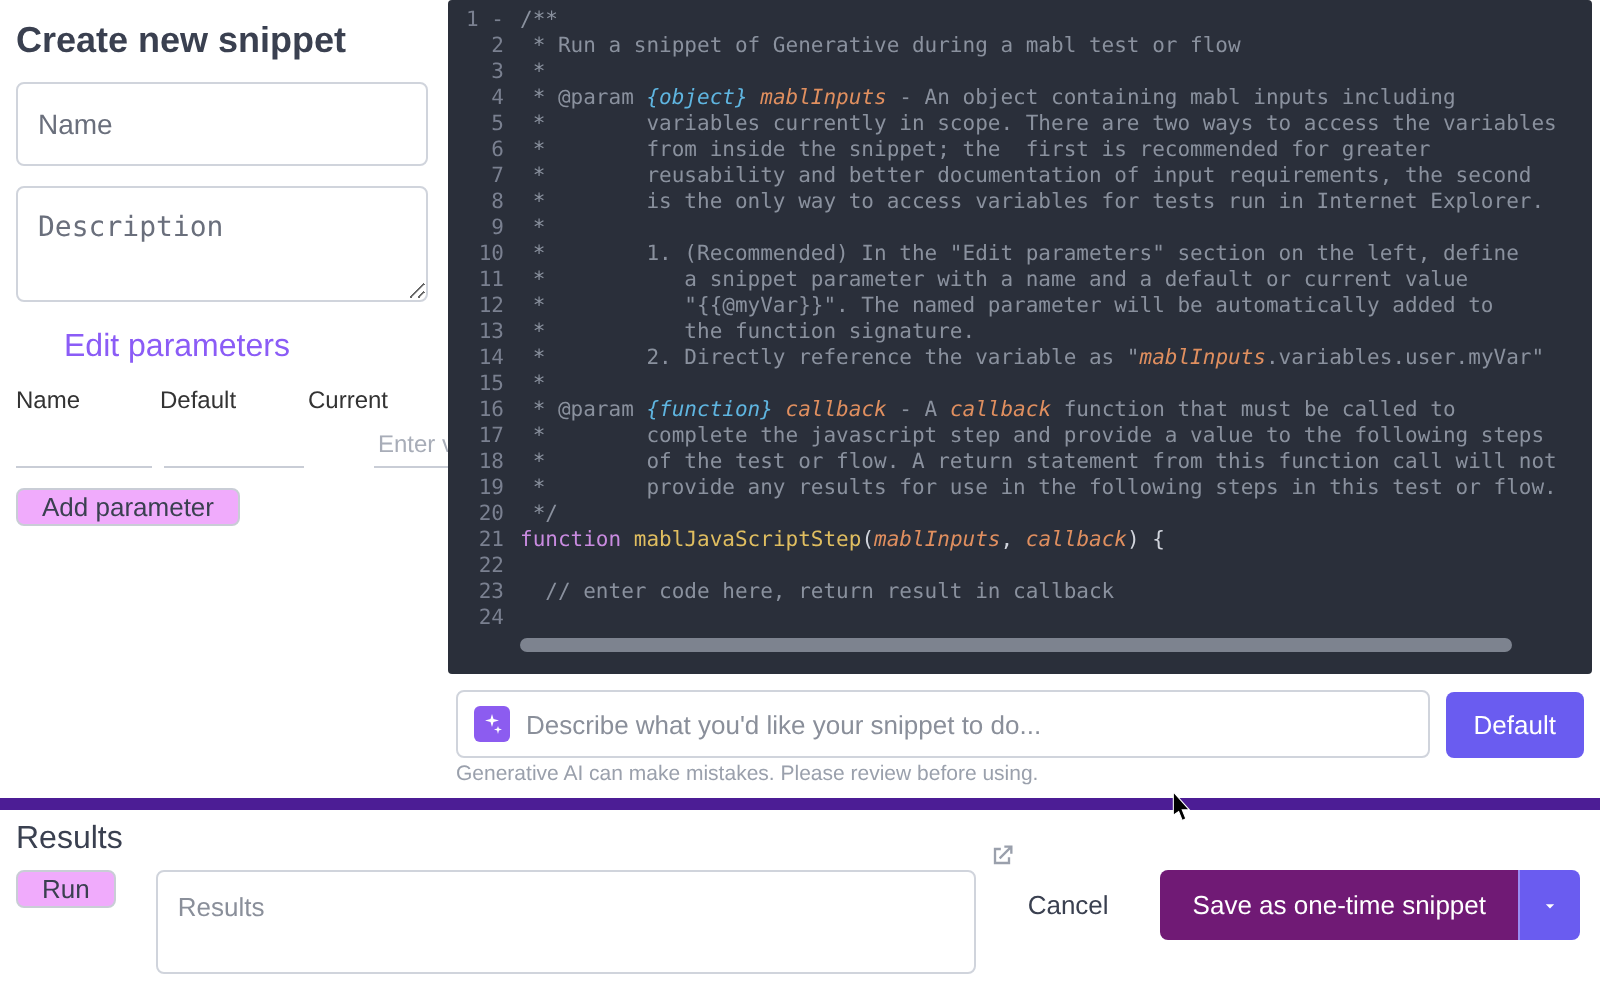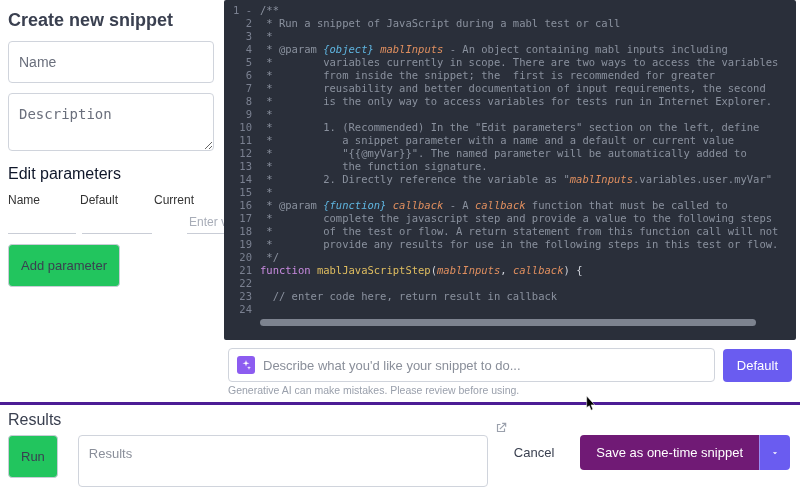--- a/index.html
+++ b/index.html
@@ -2,58 +2,58 @@
 <html><head>
 <meta charset="utf-8">
 <style>
 * { box-sizing: border-box; margin: 0; padding: 0; }
 body { font-family: -apple-system, BlinkMacSystemFont, "Segoe UI", sans-serif; font-size: 13px; color: #333; background: #fff; width: 800px; height: 500px; overflow: hidden; }
 .app { display: flex; flex-direction: column; height: 100%; }
 .top { display: flex; flex: 1; min-height: 0; }
 .left { width: 224px; padding: 10px 10px 10px 8px; display: flex; flex-direction: column; gap: 10px; }
 .right { flex: 1; display: flex; flex-direction: column; min-width: 0; padding-right: 4px; }
 .title { font-size: 18px; font-weight: 600; color: #3a4050; }
-.section-title { font-size: 16px; font-weight: 500; color: #0f172a; margin-top: 4px; }
+.section-title { font-size: 16px; font-weight: 500; color: #8b5cf6; margin-top: 4px; margin-left: 24px; }
 .text-input { width: 100%; border: 1px solid #d0d4dc; border-radius: 4px; padding: 12px 10px; font-size: 14px; color: #555; background: #fff; }
 .text-input::placeholder { color: #6a6f7c; }
 .desc { min-height: 58px; }
 .param-header { display: flex; gap: 0; font-size: 12px; color: #333; }
 .param-header > div { flex: 1; }
 .param-header > div:nth-child(1) { flex: 0 0 72px; }
 .param-header > div:nth-child(2) { flex: 0 0 74px; }
 .param-header > div:nth-child(3) { flex: 1; }
 .param-row { display: flex; gap: 0; align-items: center; margin-top: 4px; }
 .param-row input { border: none; border-bottom: 1px solid #c9cdd6; padding: 4px 2px; font-size: 12px; width: 70px; color: #555; background: transparent; }
 .param-row input:nth-child(1) { width: 68px; margin-right: 6px; }
 .param-row input:nth-child(2) { width: 70px; margin-right: 6px; }
 .param-row input:nth-child(3) { width: 72px; margin-left: 29px; }
 .param-row input::placeholder { color: #a8adb8; }
 .trash-icon { width: 14px; height: 14px; margin-left: 4px; fill: #5a5f6a; cursor: pointer; }
-.btn-outline { background: #22c55e; border: 1px solid #c9cdd6; border-radius: 4px; padding: 13px 12px; font-size: 13px; color: #3a4050; cursor: pointer; align-self: flex-start; }
+.btn-outline { background: #f0abfc; border: 1px solid #c9cdd6; border-radius: 4px; padding: 1px 12px; font-size: 13px; color: #3a4050; cursor: pointer; align-self: flex-start; }
 .editor { flex: 1; background: #2a2f3a; color: #d0d4dc; font-family: "SF Mono", Monaco, Consolas, monospace; font-size: 10.5px; line-height: 13px; overflow: hidden; border-radius: 2px; position: relative; padding: 4px 0 0 0; }
 .editor-lines { display: flex; }
 .gutter { width: 36px; text-align: right; padding-right: 8px; color: #7a8090; user-select: none; }
 .code { flex: 1; white-space: pre; overflow: hidden; }
 .c-com { color: #8a919e; }
 .c-key { color: #c98be0; }
 .c-type { color: #5fb5e0; font-style: italic; }
 .c-fn { color: #e0be60; }
 .c-param { color: #e08f5f; font-style: italic; }
 .c-punc { color: #d0d4dc; }
 .hscroll { height: 9px; background: #2a2f3a; position: relative; margin-top: 2px; }
 .hscroll-thumb { position: absolute; left: 36px; right: 40px; height: 7px; top: 1px; background: #7d838f; border-radius: 4px; }
 .ai-row { display: flex; gap: 8px; padding: 8px 4px 2px 4px; align-items: center; }
 .ai-input-wrap { flex: 1; border: 1px solid #d0d4dc; border-radius: 4px; display: flex; align-items: center; padding: 7px 8px; gap: 8px; }
 .ai-icon { width: 18px; height: 18px; background: #8c5cf0; border-radius: 3px; display: flex; align-items: center; justify-content: center; }
 .ai-icon svg { width: 12px; height: 12px; fill: #fff; }
 .ai-input { border: none; flex: 1; font-size: 13px; color: #555; outline: none; }
 .ai-input::placeholder { color: #8a8f9a; }
 .btn-primary { background: #6a5cf0; color: #fff; border: none; border-radius: 4px; padding: 9px 14px; font-size: 13px; cursor: pointer; }
 .ai-hint { font-size: 10.5px; color: #9aa0ac; padding: 0 4px 6px 4px; }
-.bottom { border-top: 3px solid #4c1d95; padding: 6px 10px 10px 8px; }
+.bottom { border-top: 6px solid #4c1d95; padding: 6px 10px 10px 8px; }
 .results-title { font-size: 16px; font-weight: 500; color: #3a4050; margin-bottom: 6px; }
 .bottom-row { display: flex; gap: 20px; align-items: flex-start; }
 .results-box-wrap { flex: 1; position: relative; }
 .results-box { width: 100%; border: 1px solid #d0d4dc; border-radius: 4px; padding: 10px; font-size: 13px; min-height: 44px; resize: none; font-family: inherit; }
 .results-box::placeholder { color: #8a8f9a; }
 .popout-icon { position: absolute; right: -20px; top: -14px; width: 14px; height: 14px; fill: #9aa0ac; cursor: pointer; }
 .btn-text { background: none; border: none; color: #3a4050; font-size: 13px; cursor: pointer; padding: 10px 6px; }
 .btn-split { display: flex; }
 .btn-split .main { background: #701a75; color: #fff; border: none; border-radius: 4px 0 0 4px; padding: 10px 16px; font-size: 13px; cursor: pointer; }
 .btn-split .chev { background: #6a5cf0; color: #fff; border: none; border-left: 1px solid rgba(255,255,255,.3); border-radius: 0 4px 4px 0; padding: 10px 10px; cursor: pointer; display: flex; align-items: center; }
@@ -113,21 +113,21 @@
 18
 19
 20
 21
 22
 23
 24
 </pre>
             </div>
           <div class="code" id="code"><pre style="margin:0;font:inherit;"><span class="c-com">/**</span>
-<span class="c-com"> * Run a snippet of JavaScript during a mabl test or call</span>
+<span class="c-com"> * Run a snippet of Generative during a mabl test or flow</span>
 <span class="c-com"> *</span>
 <span class="c-com"> * @param <span class="c-type">{object}</span> <span class="c-param">mablInputs</span> - An object containing mabl inputs including</span>
 <span class="c-com"> *        variables currently in scope. There are two ways to access the variables</span>
 <span class="c-com"> *        from inside the snippet; the  first is recommended for greater</span>
 <span class="c-com"> *        reusability and better documentation of input requirements, the second</span>
 <span class="c-com"> *        is the only way to access variables for tests run in Internet Explorer.</span>
 <span class="c-com"> *</span>
 <span class="c-com"> *        1. (Recommended) In the "Edit parameters" section on the left, define</span>
 <span class="c-com"> *           a snippet parameter with a name and a default or current value</span>
 <span class="c-com"> *           "{{@myVar}}". The named parameter will be automatically added to</span>

